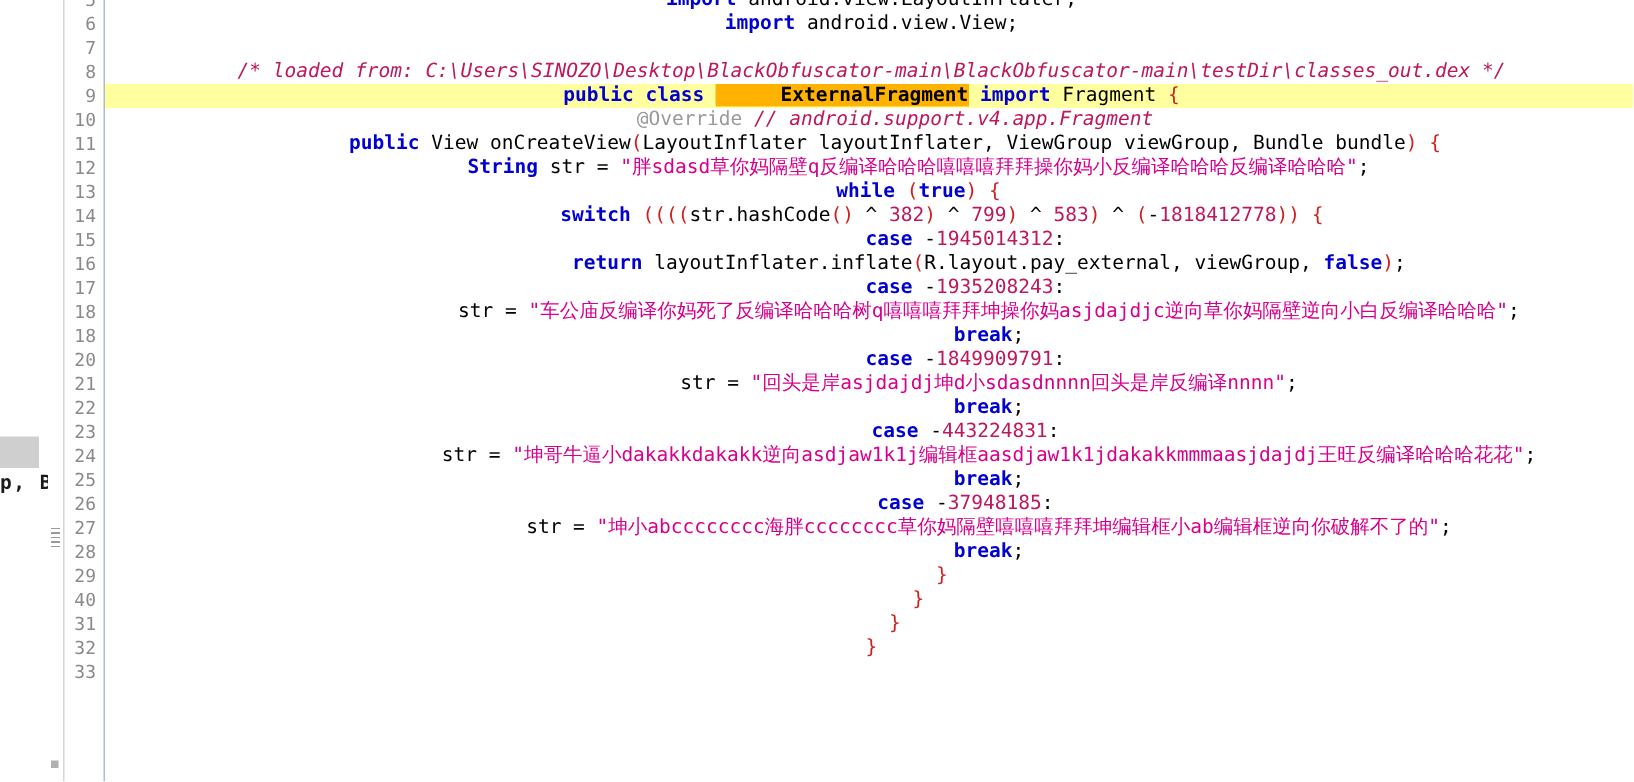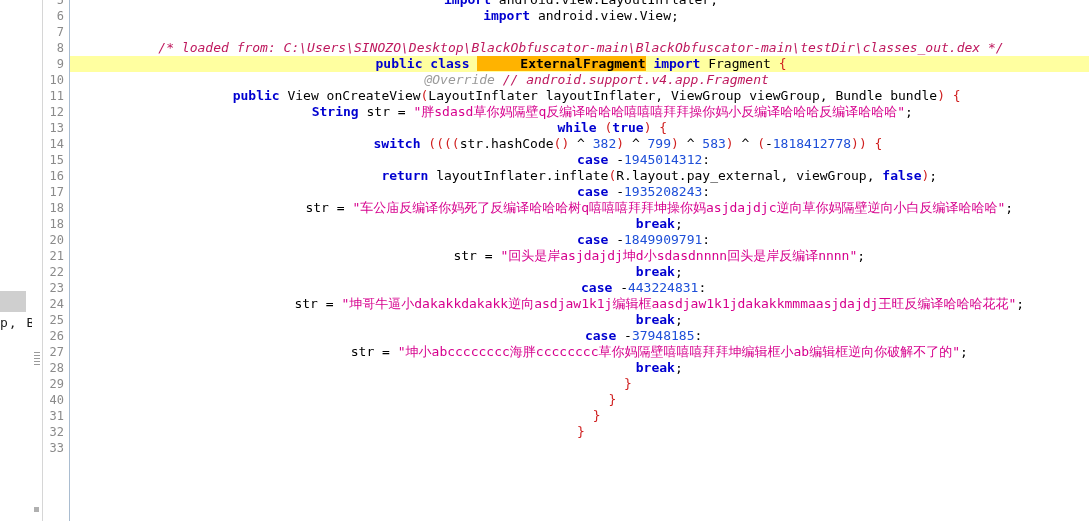--- a/index.html
+++ b/index.html
@@ -39,21 +39,21 @@
     background: #cfcfcf;
   }
   #left-popup-text {
     position: absolute;
     left: 0;
     top: 313px;
     width: 30px;
     height: 20px;
     font-family: "DejaVu Sans Mono", "Liberation Mono", monospace;
     font-size: 13px;
-    font-weight: normal;
+    font-weight: bold;
     color: #1a1a1a;
     line-height: 20px;
     white-space: nowrap;
     letter-spacing: 1px;
   }
 
   
   #fold-strip {
     position: absolute;
     left: 32px; top: 0;
@@ -122,23 +122,23 @@
   }
   .code-line.highlight {
     background: #ffffa0;
     width: 1019px;
   }
 
   
   .kw   { color: #0000d0; font-weight: bold; }
   .str  { color: #d6008d; }
   .cmt  { color: #be185d; font-style: italic; }
-  .ann  { color: #9a9a9a; font-style: italic; }
+  .ann  { color: #9a9a9a; }
   .punc { color: #d02020; }
-  .num  { color: #1d4ed8; }
+  .num  { color: #be185d; }
   .plain{ color: #000000; }
   .hl-ident {
     background: #ffb300;
     color: #000000;
     font-weight: bold;
     padding-left: 43px;
   }
   .cjk { font-family: "DejaVu Sans", "Liberation Sans", sans-serif; }
 </style>
 </head>

